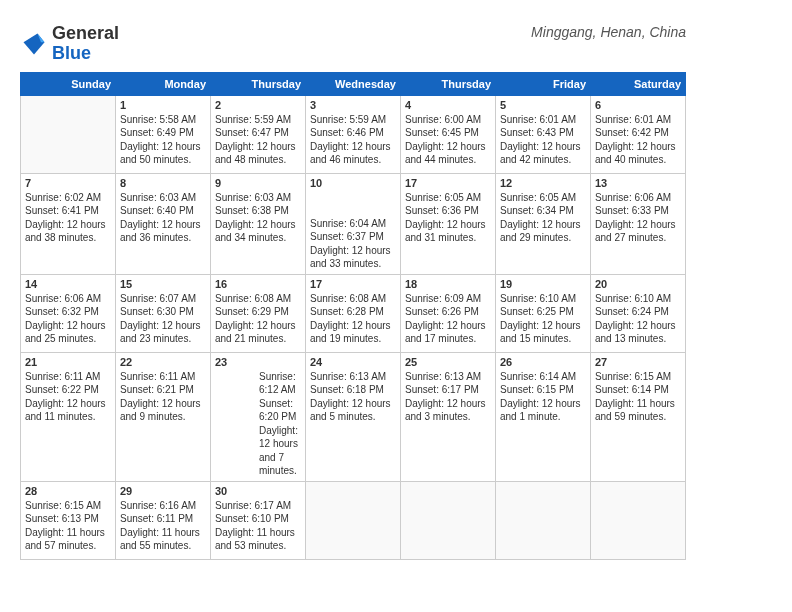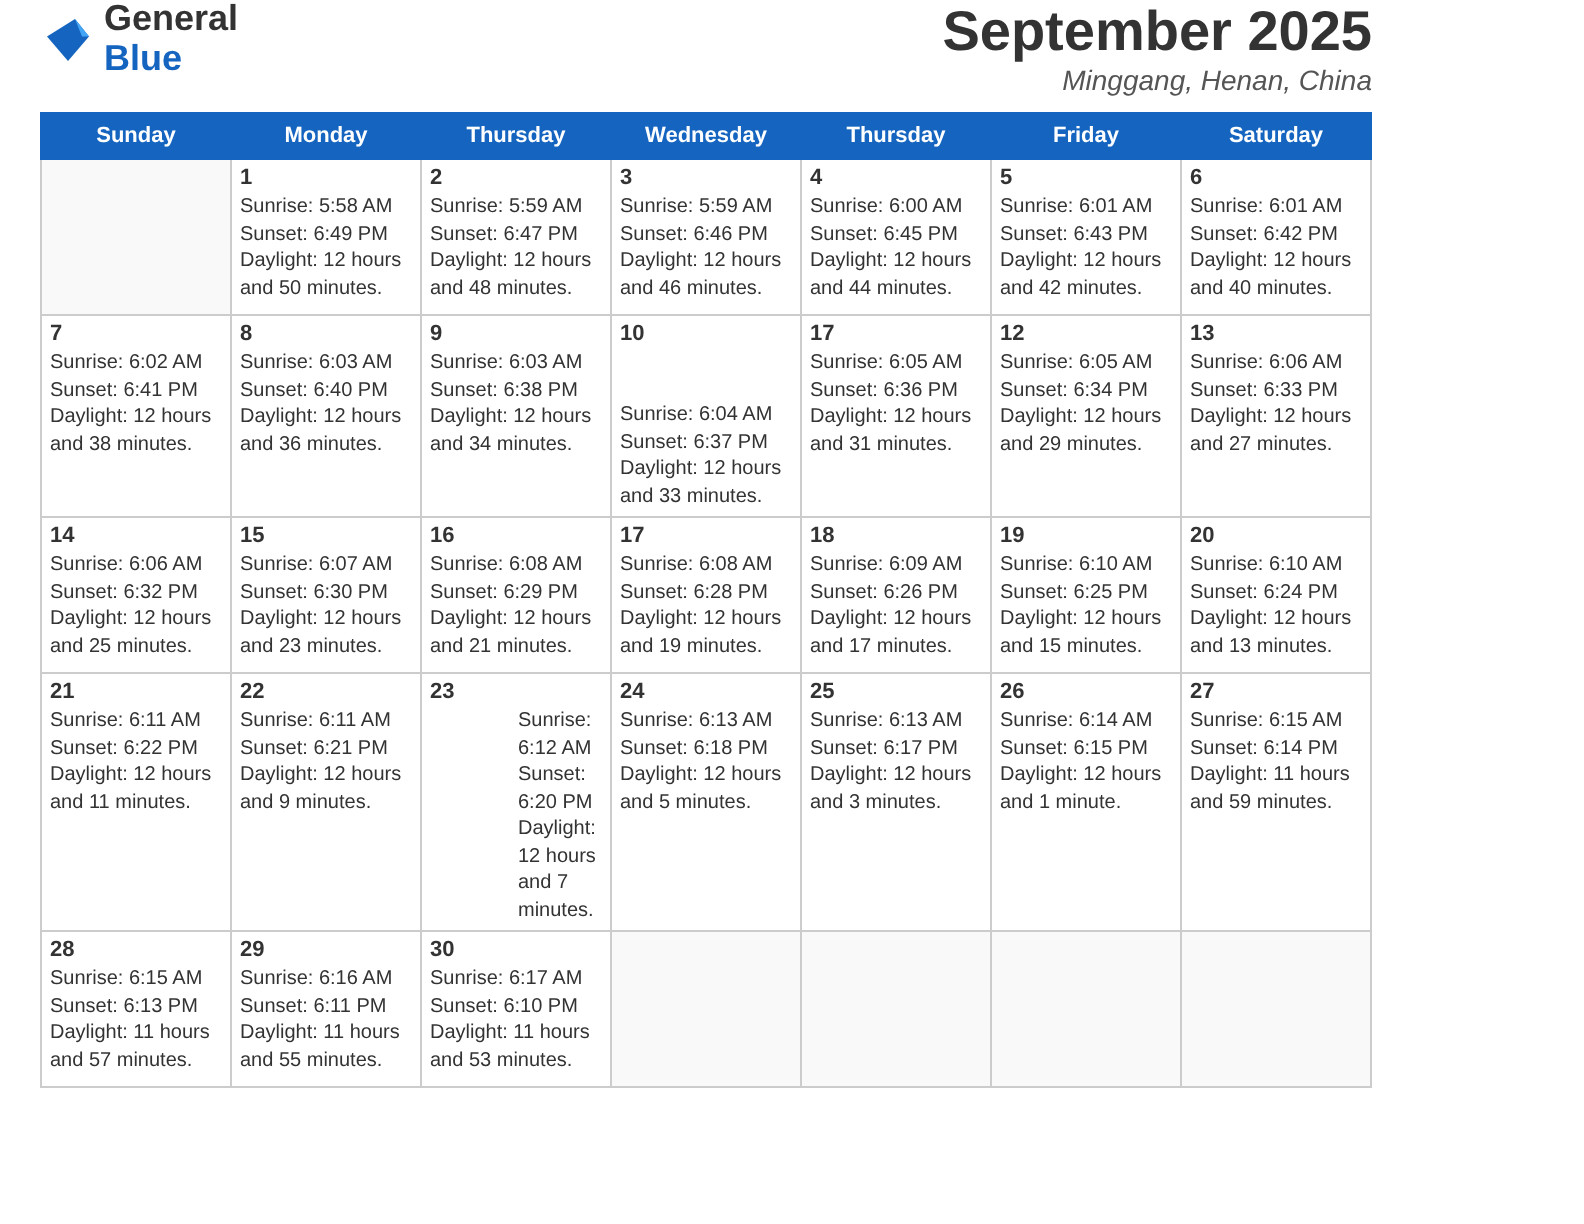--- a/index.html
+++ b/index.html
@@ -6,21 +6,21 @@
     body {
       font-family: Arial, sans-serif;
       background: #fff;
       width: 792px;
       height: 612px;
       overflow: hidden;
     }
     .page {
       width: 706px;
       height: 612px;
-      padding: 0 20px;
+      padding: 24px 20px;
       background: #fff;
     }
     .header {
       display: flex;
       align-items: flex-start;
       justify-content: space-between;
       margin-bottom: 8px;
     }
     .logo {
       display: flex;
@@ -53,21 +53,21 @@
     }
     .calendar {
       width: 100%;
       border-collapse: collapse;
       font-size: 10px;
     }
     .calendar thead th {
       background: #1565c0;
       color: #fff;
       padding: 5px 4px;
-      text-align: center;
+      text-align: right;
       font-size: 11px;
       font-weight: bold;
       border: 1px solid #1565c0;
     }
     .calendar tbody td {
       border: 1px solid #ccc;
       vertical-align: top;
       padding: 3px 4px;
       width: calc(100% / 7);
       height: 78px;
@@ -100,21 +100,20 @@
       <svg class="logo-icon" viewBox="0 0 32 32" xmlns="http://www.w3.org/2000/svg">
         <polygon points="20,4 28,14 16,28 4,14" fill="#1565c0"></polygon>
         <polygon points="20,4 28,14 24,14" fill="#42a5f5"></polygon>
       </svg>
       <div class="logo-text">
         <span class="logo-general">General</span><br>
         <span class="logo-blue">Blue</span>
       </div>
     </div>
     <div class="title-block">
-      <div class="month-title">September 2025</div>
       <div class="location">Minggang, Henan, China</div>
     </div>
   </div>
 
   <table class="calendar">
     <thead>
       <tr>
       <th>Sunday</th>
           <th>Monday</th>
           <th>Thursday</th>

